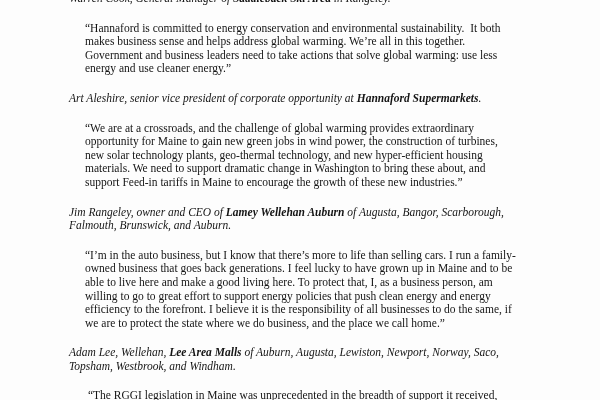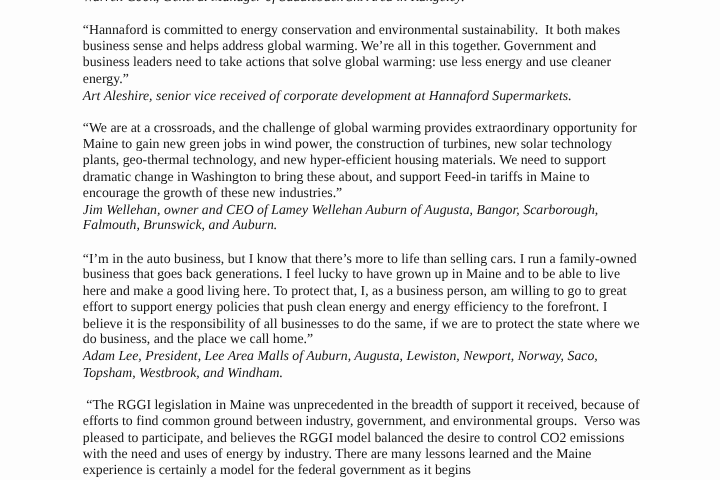--- a/index.html
+++ b/index.html
@@ -18,46 +18,46 @@
     left: 69px;
     top: -8px;
     width: 466px;
     color: #141414;
     font-family: "Liberation Serif", "DejaVu Serif", serif;
     font-size: 11.5px;
     line-height: 13.6px;
     text-align: left;
   }
   .quote {
-    margin: 0;
+    margin: 16px;
     white-space: pre-wrap;
   }
   .attribution {
     margin: 0 0 13.6px 0;
     font-style: italic;
     white-space: pre-wrap;
   }
   .company {
-    font-weight: normal;
+    font-weight: bold;
   }
 </style>
 </head>
 <body>
 
 <div class="sheet">
 
   <p class="attribution"><span>Warren Cook, General Manager of </span><span class="company">Saddleback Ski Area</span><span> in Rangeley.</span></p>
 
   <p class="quote">“Hannaford is committed to energy conservation and environmental sustainability.  It both makes business sense and helps address global warming. We’re all in this together. Government and business leaders need to take actions that solve global warming: use less energy and use cleaner energy.”</p>
 
-  <p class="attribution"><span>Art Aleshire, senior vice received of corporate development at </span><span class="company">Hannaford Supermarkets</span><span>.</span></p>
+  <p class="attribution"><span>Art Aleshire, senior vice president of corporate opportunity at </span><span class="company">Hannaford Supermarkets</span><span>.</span></p>
 
   <p class="quote">“We are at a crossroads, and the challenge of global warming provides extraordinary opportunity for Maine to gain new green jobs in wind power, the construction of turbines, new solar technology plants, geo-thermal technology, and new hyper-efficient housing materials. We need to support dramatic change in Washington to bring these about, and support Feed-in tariffs in Maine to encourage the growth of these new industries.”</p>
 
-  <p class="attribution"><span>Jim Wellehan, owner and CEO of </span><span class="company">Lamey Wellehan Auburn</span><span> of Augusta, Bangor, Scarborough, Falmouth, Brunswick, and Auburn.</span></p>
+  <p class="attribution"><span>Jim Rangeley, owner and CEO of </span><span class="company">Lamey Wellehan Auburn</span><span> of Augusta, Bangor, Scarborough, Falmouth, Brunswick, and Auburn.</span></p>
 
   <p class="quote">“I’m in the auto business, but I know that there’s more to life than selling cars. I run a family-owned business that goes back generations. I feel lucky to have grown up in Maine and to be able to live here and make a good living here. To protect that, I, as a business person, am willing to go to great effort to support energy policies that push clean energy and energy efficiency to the forefront. I believe it is the responsibility of all businesses to do the same, if we are to protect the state where we do business, and the place we call home.”</p>
 
-  <p class="attribution"><span>Adam Lee, President, </span><span class="company">Lee Area Malls</span><span> of Auburn, Augusta, Lewiston, Newport, Norway, Saco, Topsham, Westbrook, and Windham.</span></p>
+  <p class="attribution"><span>Adam Lee, Wellehan, </span><span class="company">Lee Area Malls</span><span> of Auburn, Augusta, Lewiston, Newport, Norway, Saco, Topsham, Westbrook, and Windham.</span></p>
 
   <p class="quote"> “The RGGI legislation in Maine was unprecedented in the breadth of support it received, because of efforts to find common ground between industry, government, and environmental groups.  Verso was pleased to participate, and believes the RGGI model balanced the desire to control CO2 emissions with the need and uses of energy by industry. There are many lessons learned and the Maine experience is certainly a model for the federal government as it begins</p>
 
 </div>
 
 </body></html>

